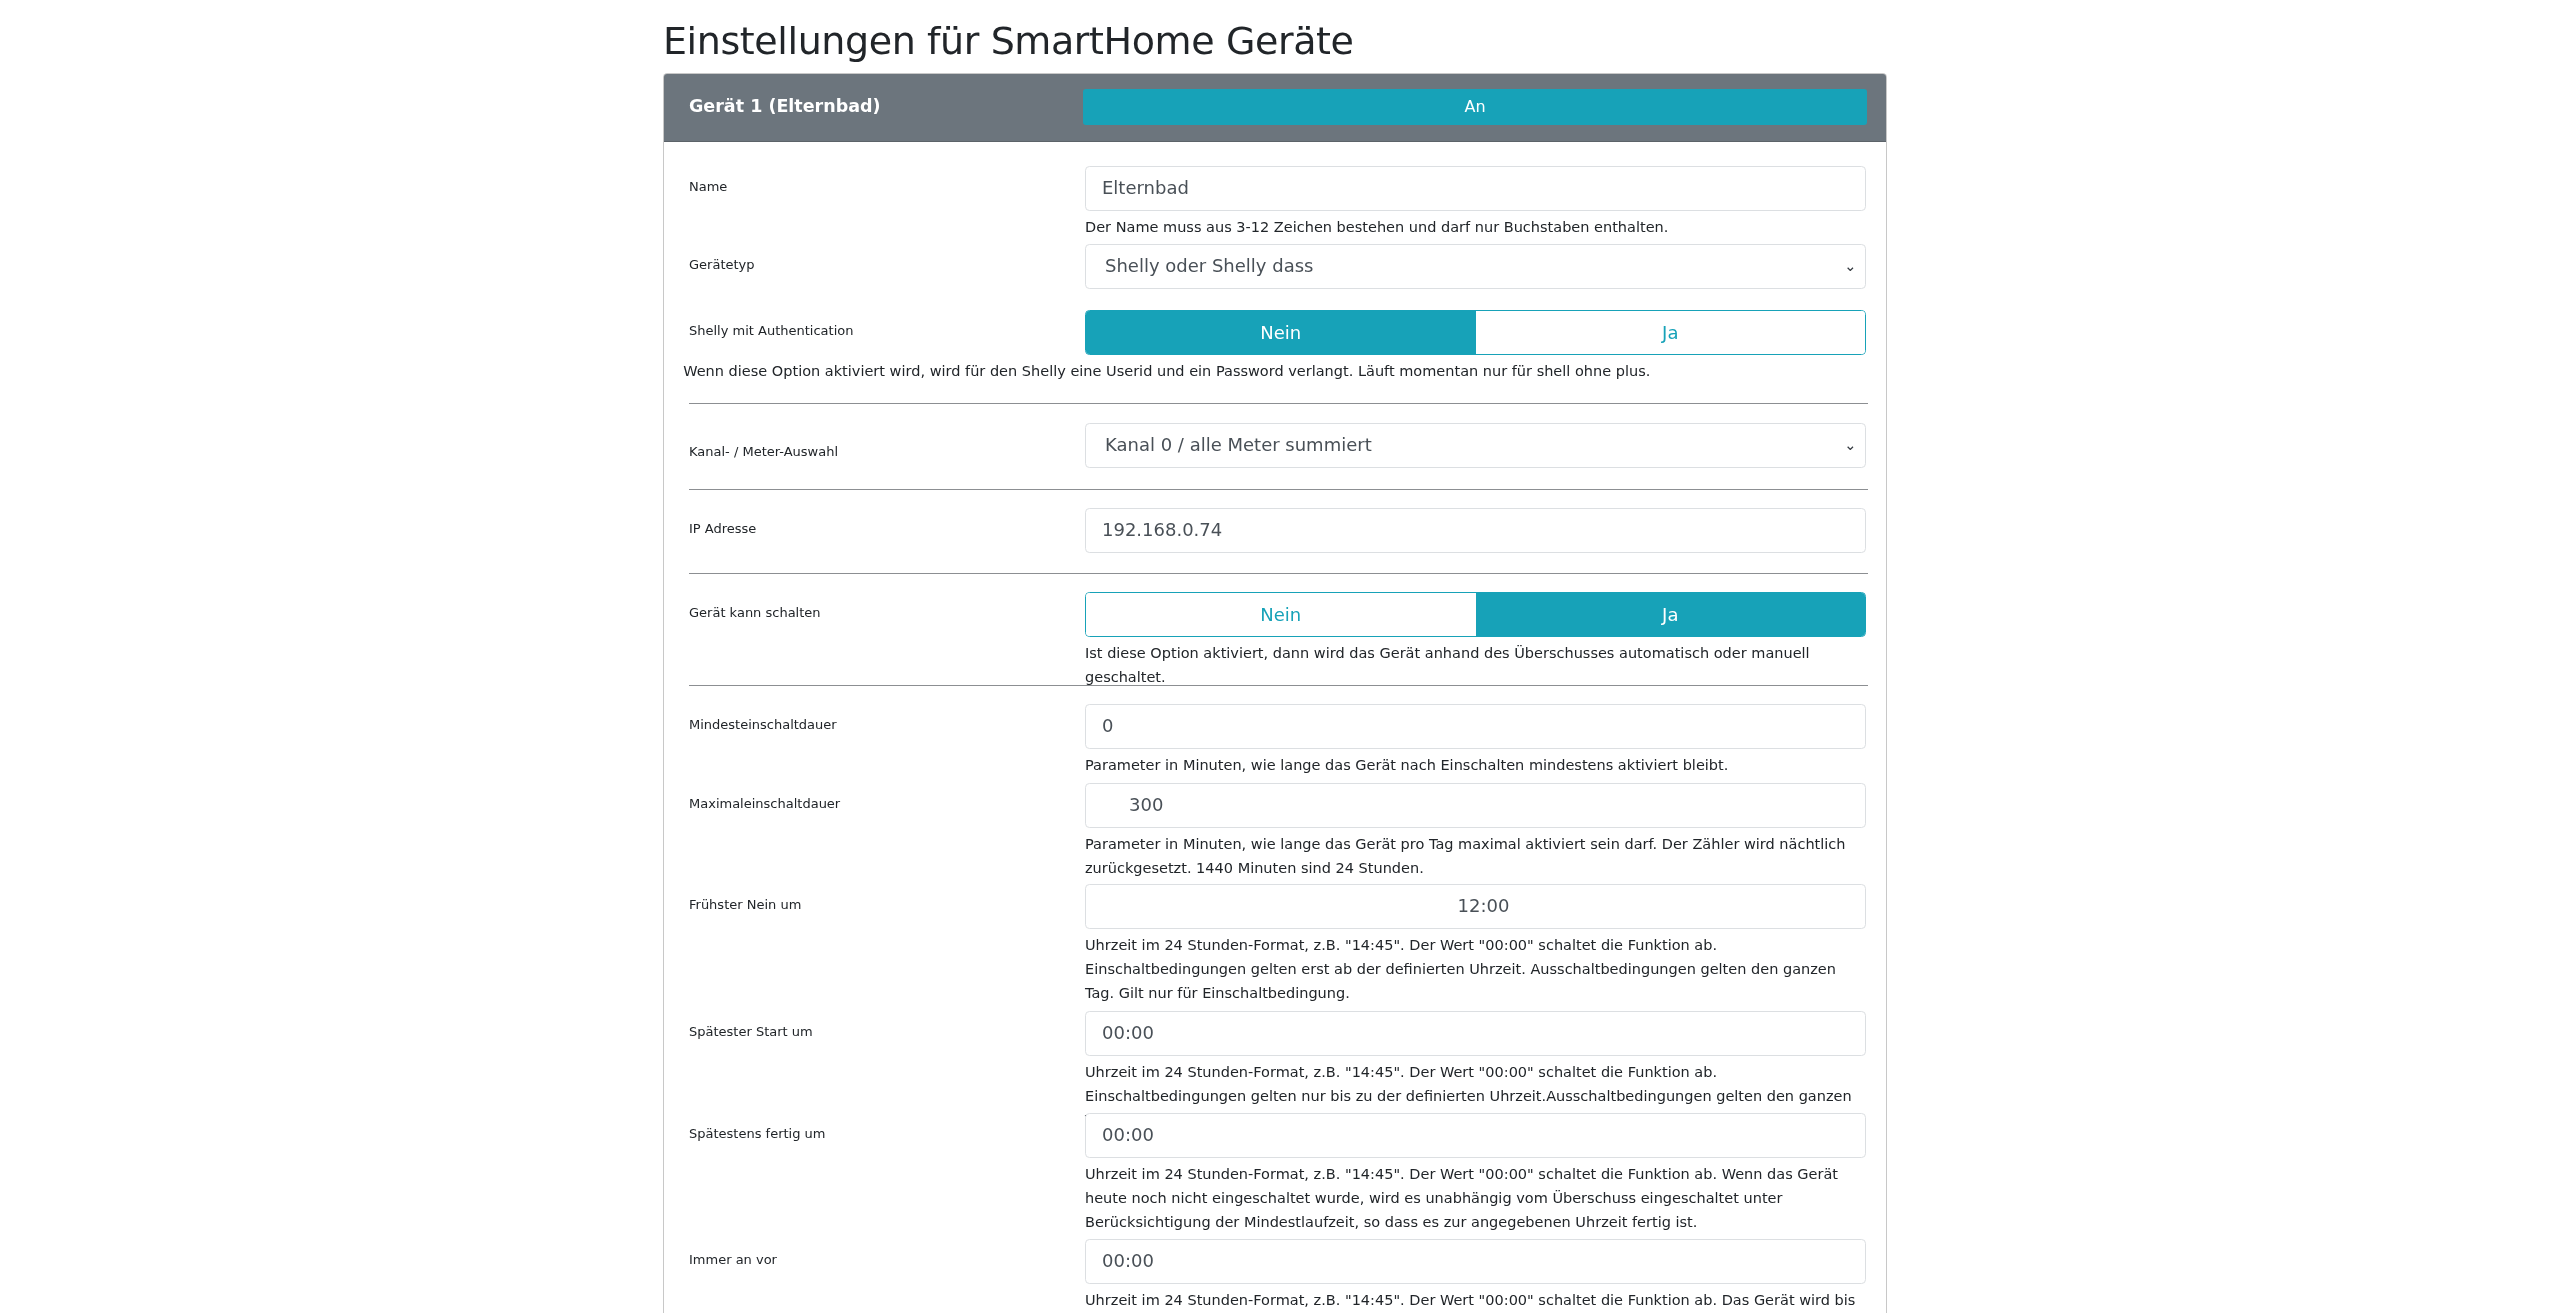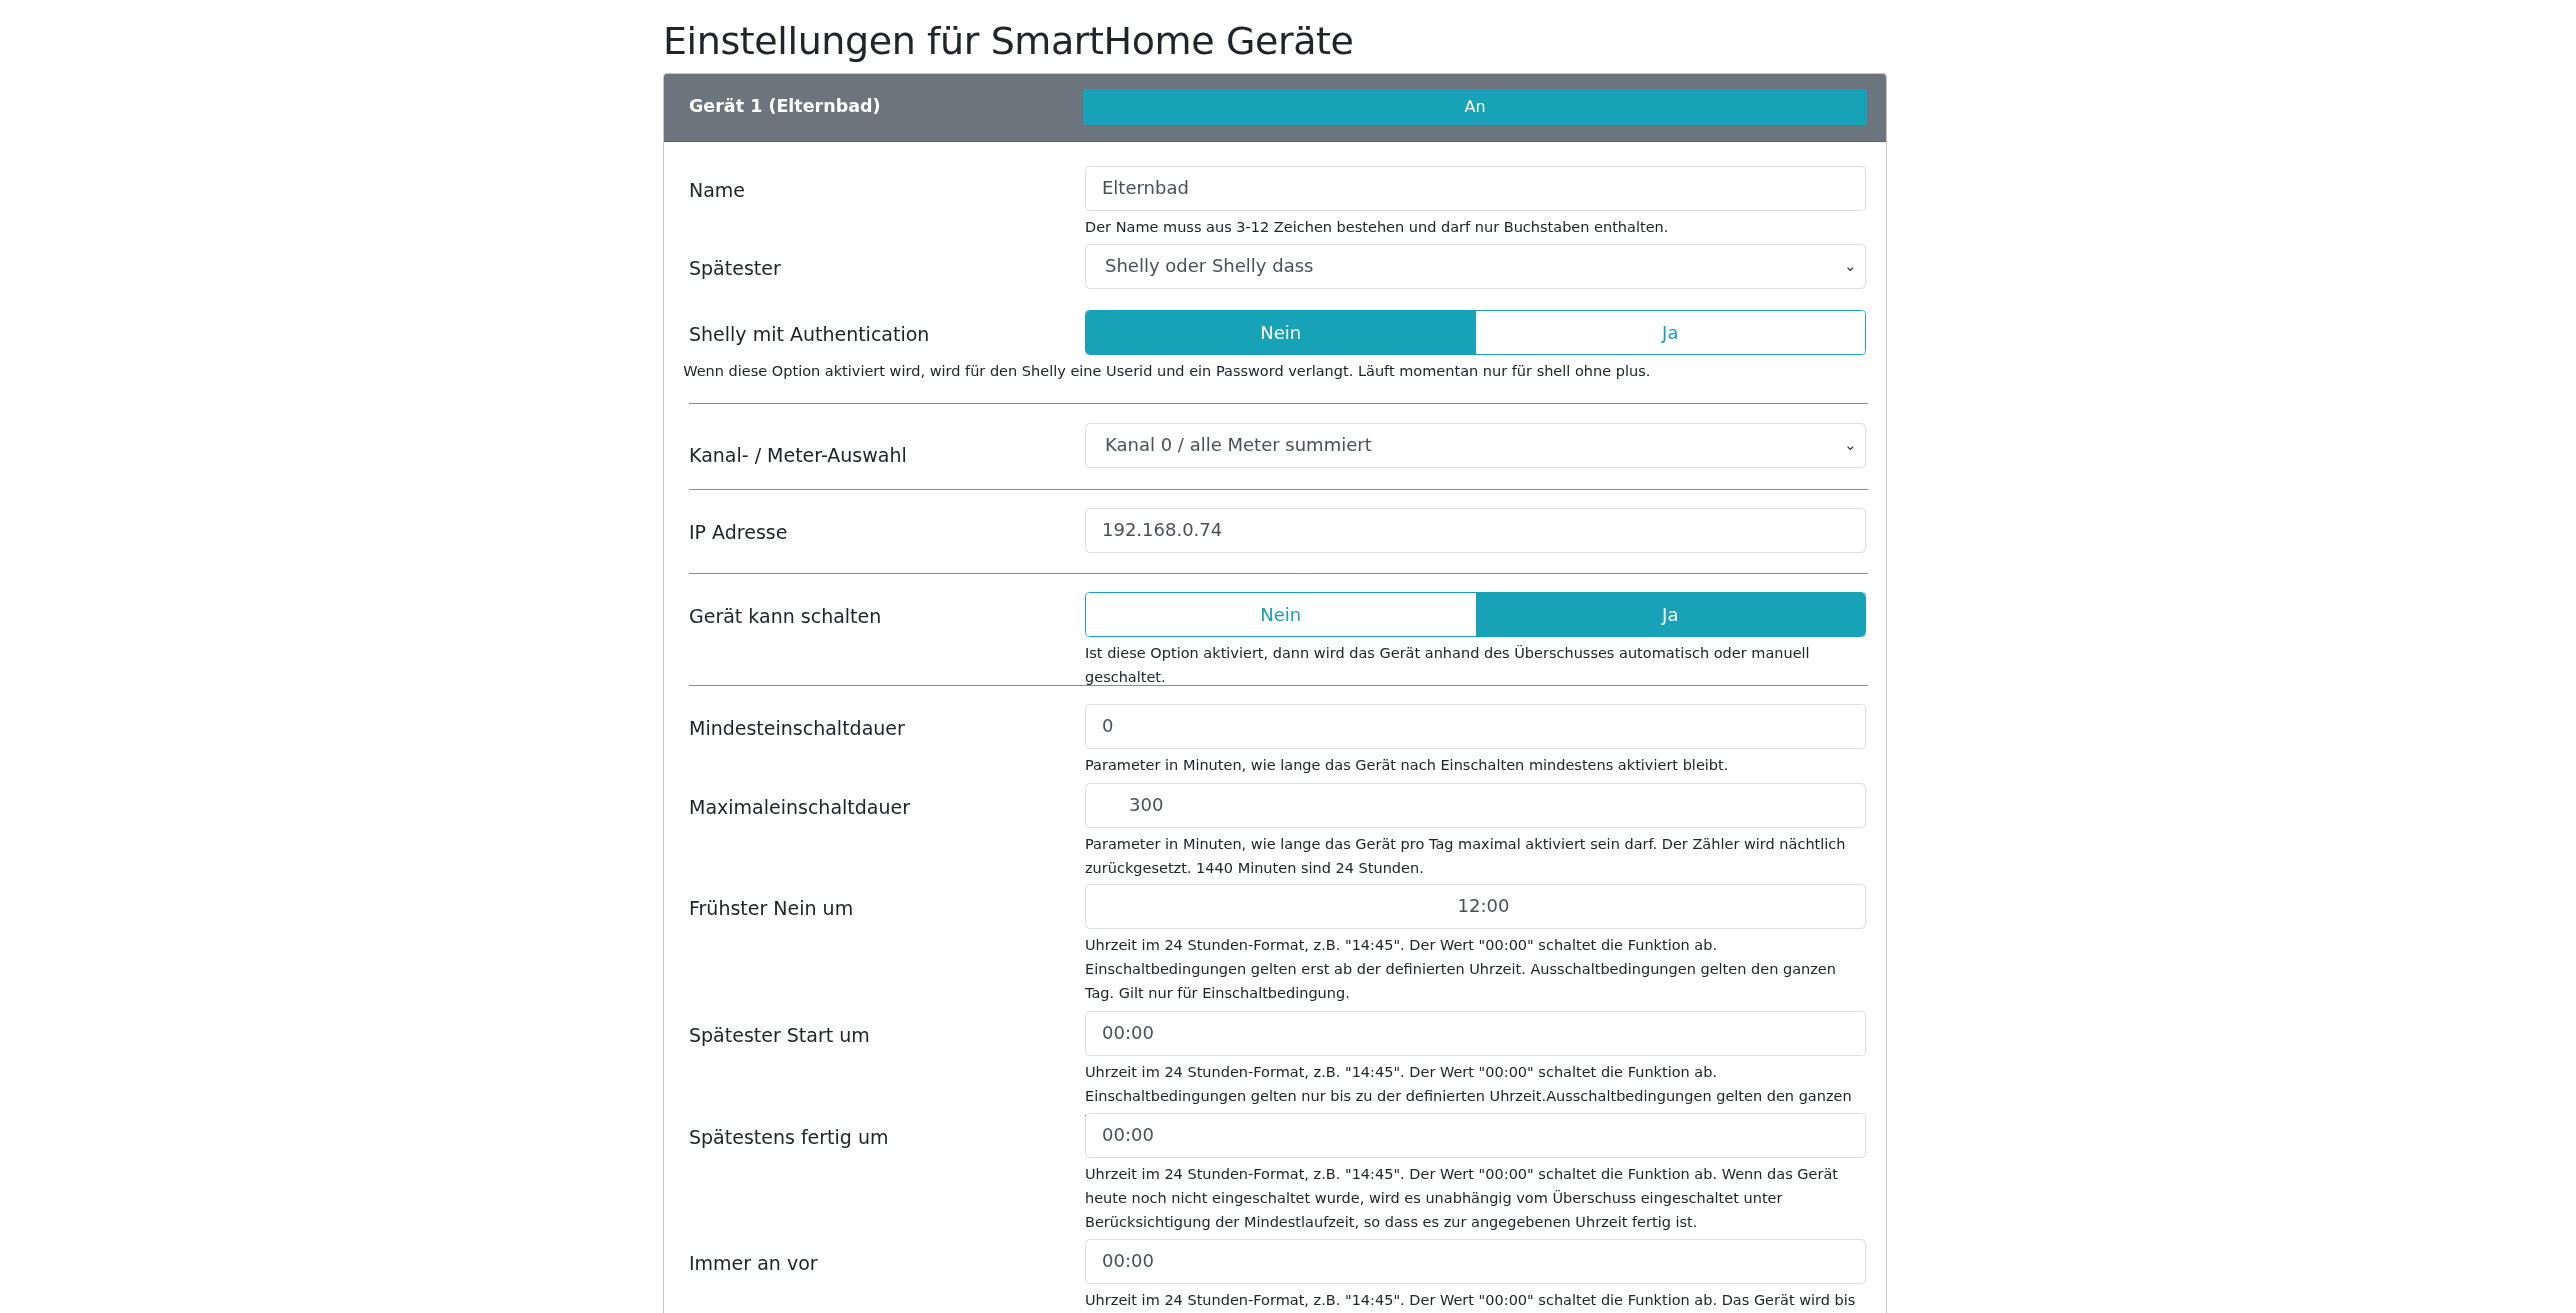--- a/index.html
+++ b/index.html
@@ -33,21 +33,21 @@
     flex: 1; display: flex; align-items: center; justify-content: center;
     box-sizing: border-box; font-size: 17.5px; cursor: pointer;
   }
   .seg .on { background: #17a2b8; color: #fff; }
   .seg .off { background: #fff; color: #17a2b8; }
   .hdr-seg { left: 419px; top: 14.5px; width: 784px; height: 36px; border-radius: 2.9px; overflow: hidden; }
   .hdr-seg .opt { font-size: 16px; }
   .hdr-seg .off { border: 1.5px solid #e6f6f8; border-radius: 2.9px 0 0 2.9px; }
 
   .row { position: absolute; left: 25px; width: 1179px; }
-  .lbl { position: absolute; left: 0; font-size: 19px; color: #212529; }
+  .lbl { position: absolute; left: 0; font-size: 13px; color: #212529; }
   .ctl {
     position: absolute; left: 420px; width: 781px; height: 45px;
     border: 1.5px solid #dcdfe2; border-radius: 4.4px; box-sizing: border-box;
     font-size: 18px; color: #495057; padding-left: 16px; line-height: 42px; background: #fff;
   }
   .ctl.select { padding-left: 19px; }
   .chev { position: absolute; right: 8.7px; top: 0; font-size: 14.5px; color: #343a40; }
   .help { position: absolute; left: 420px; width: 781px; font-size: 14.5px; color: #212529; line-height: 24px; }
   .help.full { left: -5.8px; width: 1193px; }
   .hr { position: absolute; left: 25px; width: 1179px; height: 0; border-top: 1.5px solid #8c8f92; }
@@ -68,21 +68,21 @@
       </div>
     </div>
 
     <div class="row" style="top:92px;">
       <span class="lbl" style="top:13px;">Name</span>
       <div class="ctl" style="top:0;left:396px;">Elternbad</div>
       <div class="help" style="top:49px;left:396px;">Der Name muss aus 3-12 Zeichen bestehen und darf nur Buchstaben enthalten.</div>
     </div>
 
     <div class="row" style="top:170px;">
-      <span class="lbl" style="top:13px;">Spätester</span>
+      <span class="lbl" style="top:13px;">Gerätetyp</span>
       <div class="ctl select" style="top:0;left:396px;">
         <span>Shelly oder Shelly dass</span>
         <span class="chev">⌄</span>
       </div>
     </div>
 
     <div class="row" style="top:236px;">
       <span class="lbl" style="top:13px;">Shelly mit Authentication</span>
       <div class="seg tog" style="top:0;left:396px;">
         <div class="opt on">Nein</div>

